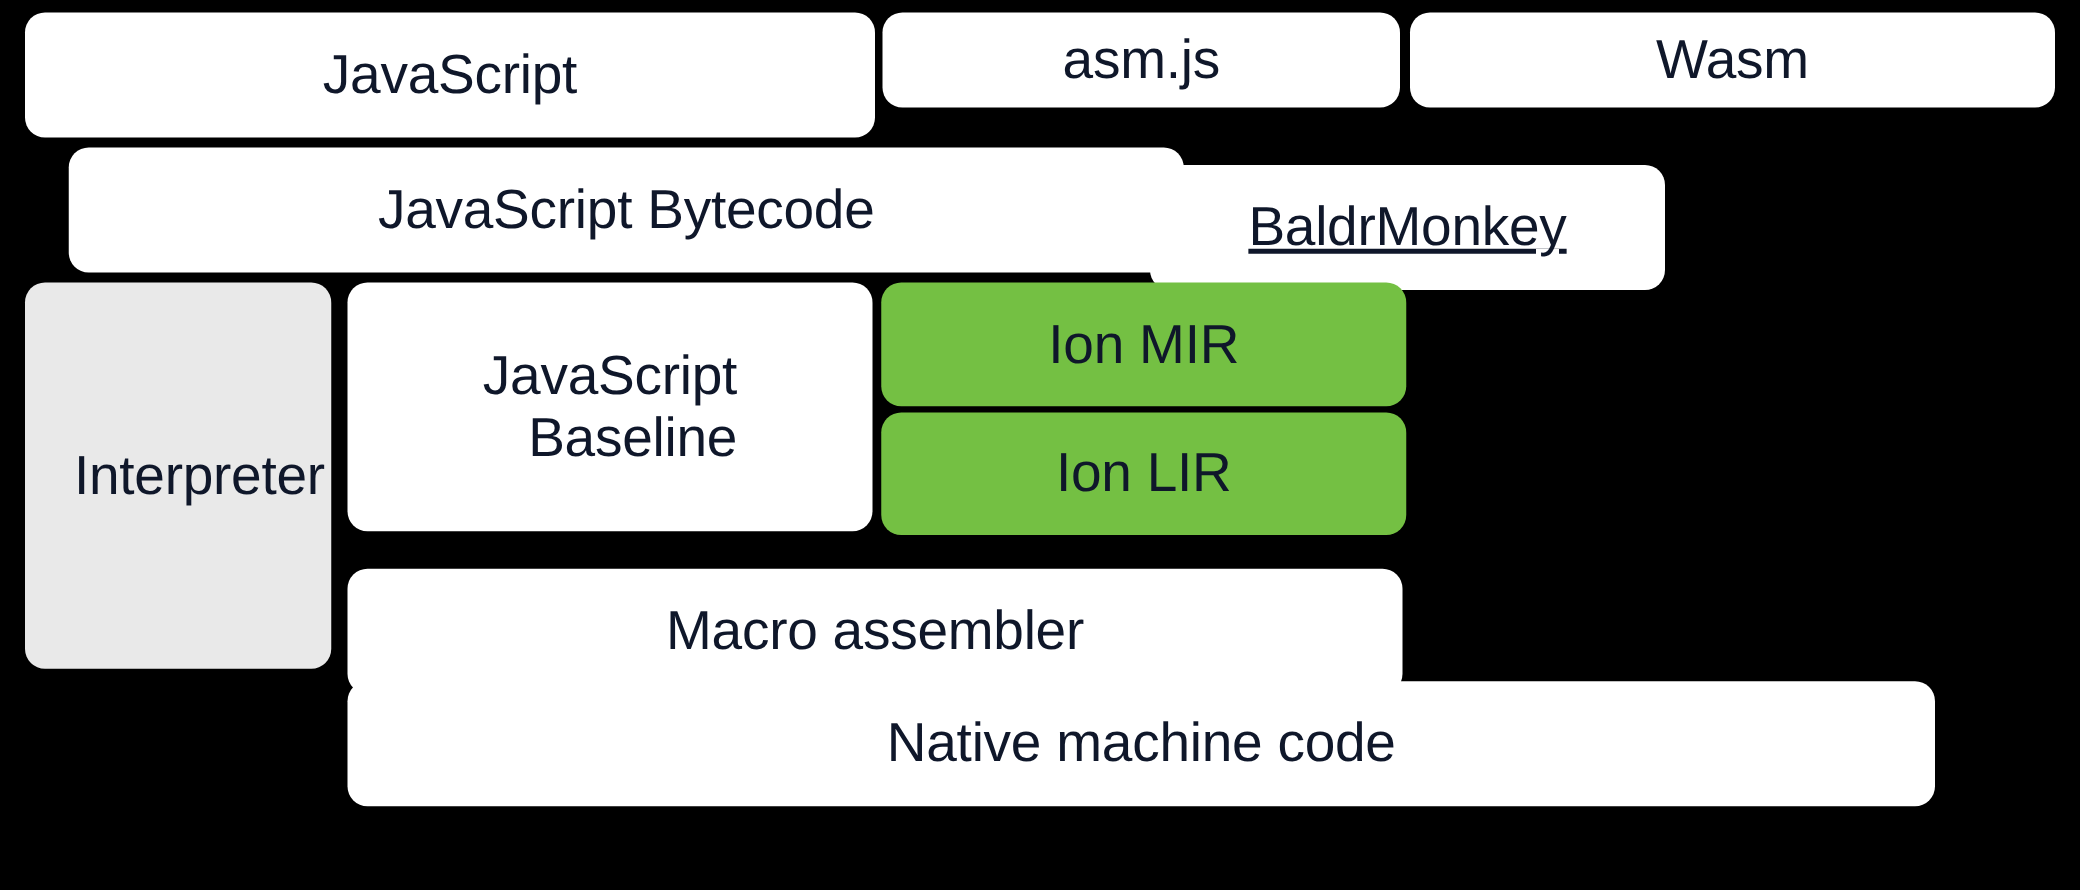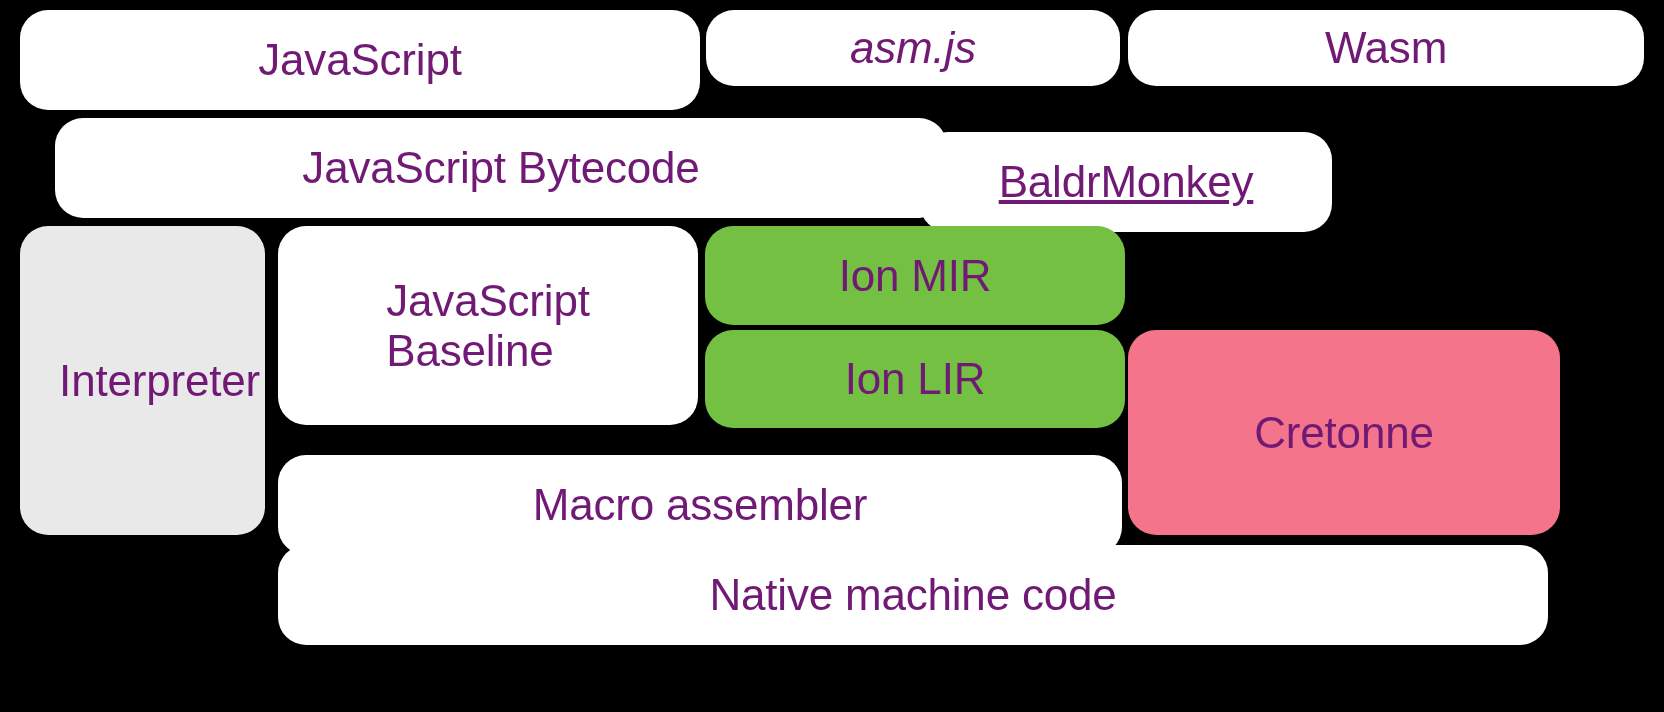--- a/index.html
+++ b/index.html
@@ -12,49 +12,48 @@
     position: relative;
     width: 1664px;
     height: 712px;
     background: #000000;
     overflow: hidden;
     font-family: "Liberation Sans", "DejaVu Sans", sans-serif;
   }
   .node {
     position: absolute;
     box-sizing: border-box;
-    border-radius: 28px;
+    border-radius: 16px;
     display: flex;
     align-items: center;
     justify-content: center;
-    text-align: left;
-    color: #701a75;
+    text-align: right;
+    color: #0f172a;
     font-size: 44px;
     line-height: 1.12;
     font-weight: 400;
     letter-spacing: -0.2px;
     white-space: pre-line;
     padding: 4px 10px;
     user-select: none;
   }
   .fill-white  { background: #ffffff; }
   .fill-gray   { background: #e9e9e9; padding-left: 44px; }
   .fill-green  { background: #74c043; }
   .fill-pink   { background: #f4748c; }
 </style>
 </head>
 <body>
 
 <div id="canvas" style="background: rgb(0, 0, 0);">
     <div class="node fill-white" style="left: 20px; top: 10px; width: 680px; height: 100px;">JavaScript</div>
-    <div class="node fill-white" style="left: 706px; top: 10px; width: 414px; height: 76px; font-style: italic;">asm.js</div>
+    <div class="node fill-white" style="left: 706px; top: 10px; width: 414px; height: 76px;">asm.js</div>
     <div class="node fill-white" style="left: 1128px; top: 10px; width: 516px; height: 76px;">Wasm</div>
     <div class="node fill-white" style="left: 20px; top: 118px; width: 892px; height: 100px; margin-left: 35px;">JavaScript Bytecode</div>
     <div class="node fill-white" style="left: 920px; top: 132px; width: 412px; height: 100px; text-decoration: underline;">BaldrMonkey</div>
     <div class="node fill-gray" style="left: 20px; top: 226px; width: 245px; height: 309px;">Interpreter</div>
     <div class="node fill-white" style="left: 278px; top: 226px; width: 420px; height: 199px;">JavaScript
 Baseline</div>
     <div class="node fill-green" style="left: 705px; top: 226px; width: 420px; height: 99px;">Ion MIR</div>
     <div class="node fill-green" style="left: 705px; top: 330px; width: 420px; height: 98px;">Ion LIR</div>
-    <div class="node fill-pink" style="left: 1128px; top: 330px; width: 432px; height: 205px;">Cretonne</div>
     <div class="node fill-white" style="left: 278px; top: 455px; width: 844px; height: 100px;">Macro assembler</div>
     <div class="node fill-white" style="left: 278px; top: 545px; width: 1270px; height: 100px;">Native machine code</div>
   </div>
 
 </body></html>

